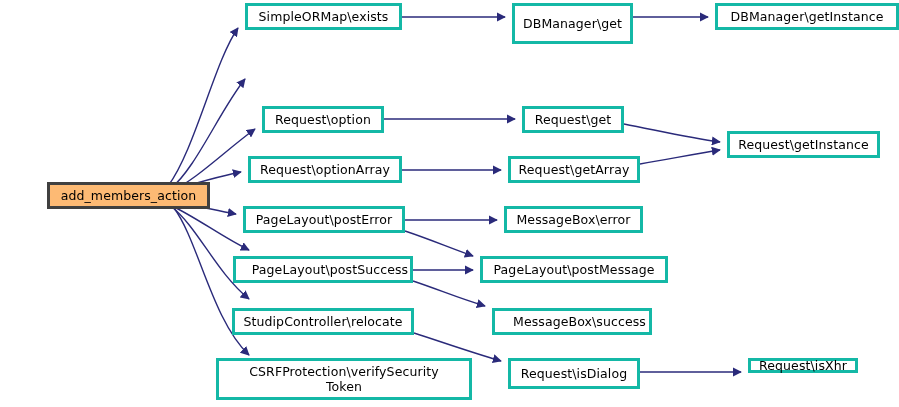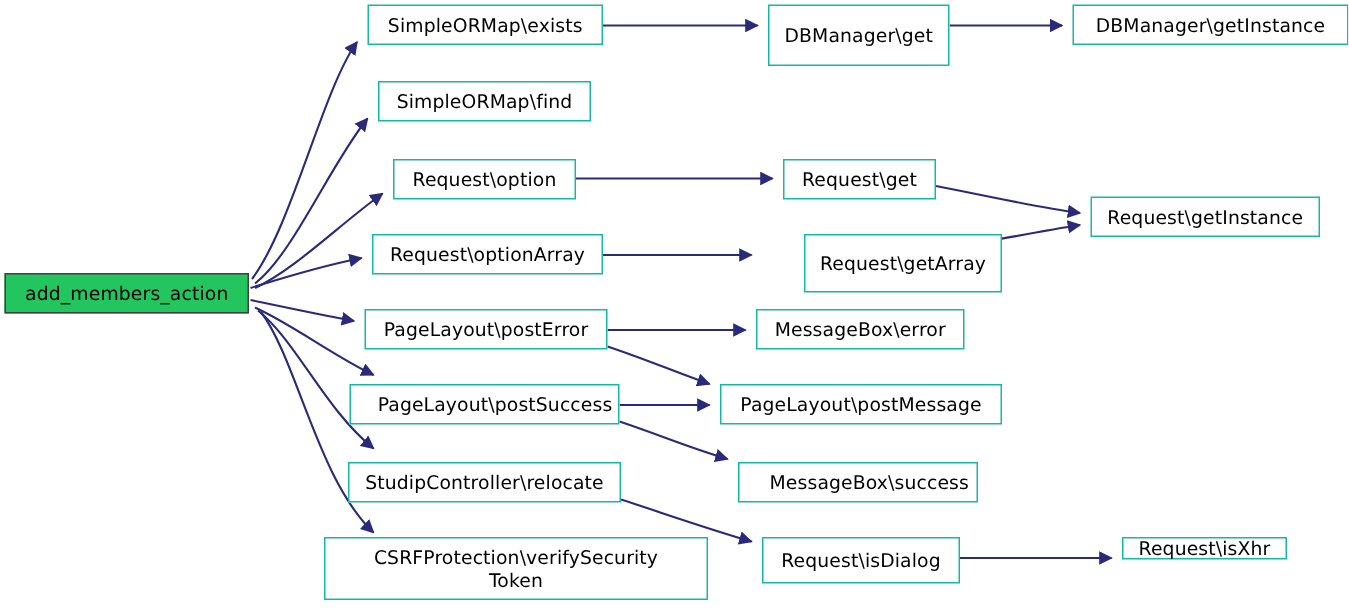--- a/index.html
+++ b/index.html
@@ -21,36 +21,37 @@
     position: absolute;
     left: 0;
     top: 0;
     width: 899px;
     height: 407px;
     pointer-events: none;
   }
   .node {
     position: absolute;
     box-sizing: border-box;
-    border: 1px solid #14b8a6;
+    border: 3px solid #14b8a6;
     background: #ffffff;
     color: #000000;
     font-size: 12.5px;
     line-height: 14px;
     display: flex;
     align-items: center;
     justify-content: center;
     text-align: center;
     white-space: pre-line;
     letter-spacing: 0.1px;
     z-index: 2;
   }
   .node.root {
-    background: #22c55e;
+    background: #fdba74;
     border-color: #404040;
+    margin-left: 44px;
   }
   .node.two-line {
     line-height: 15px;
   }
 </style>
 </head>
 <body>
 
 <div id="graph">
 
@@ -81,26 +82,25 @@
         <path d="M413,281 C440,290 458,298 485,306" marker-end="url(#arrow)"></path>
         <path d="M414,333 C442,342 470,352 501,361" marker-end="url(#arrow)"></path>
         <path d="M640,372 L741,372" marker-end="url(#arrow)"></path>
       </g>
   </svg>
 
   <div class="node root" style="left:3px;top:182px;width:163px;height:27px;">add_members_action</div>
   <div class="node" style="left:245px;top:3px;width:157px;height:27px;">SimpleORMap\exists</div>
   <div class="node" style="left:512px;top:3px;width:121px;height:41px;">DBManager\get</div>
   <div class="node" style="left:715px;top:3px;width:184px;height:27px;">DBManager\getInstance</div>
-  <div class="node" style="left:252px;top:54px;width:142px;height:27px;">SimpleORMap\find</div>
   <div class="node" style="left:262px;top:106px;width:122px;height:27px;">Request\option</div>
   <div class="node" style="left:522px;top:106px;width:102px;height:27px;">Request\get</div>
   <div class="node" style="left:727px;top:131px;width:153px;height:27px;">Request\getInstance</div>
   <div class="node" style="left:248px;top:156px;width:154px;height:27px;">Request\optionArray</div>
-  <div class="node" style="left:536px;top:156px;width:132px;height:39px;">Request\getArray</div>
+  <div class="node" style="left:508px;top:156px;width:132px;height:27px;">Request\getArray</div>
   <div class="node" style="left:243px;top:206px;width:162px;height:27px;">PageLayout\postError</div>
   <div class="node" style="left:504px;top:206px;width:139px;height:27px;">MessageBox\error</div>
   <div class="node" style="left:233px;top:256px;width:180px;height:27px;padding-left:14px;">PageLayout\postSuccess</div>
   <div class="node" style="left:480px;top:256px;width:188px;height:27px;">PageLayout\postMessage</div>
   <div class="node" style="left:232px;top:308px;width:182px;height:27px;">StudipController\relocate</div>
   <div class="node" style="left:492px;top:308px;width:160px;height:27px;padding-left:15px;">MessageBox\success</div>
   <div class="node two-line" style="left:216px;top:358px;width:256px;height:42px;">CSRFProtection\verifySecurity
 Token</div>
   <div class="node" style="left:508px;top:358px;width:132px;height:31px;">Request\isDialog</div>
   <div class="node" style="left:748px;top:358px;width:110px;height:15px;">Request\isXhr</div>

